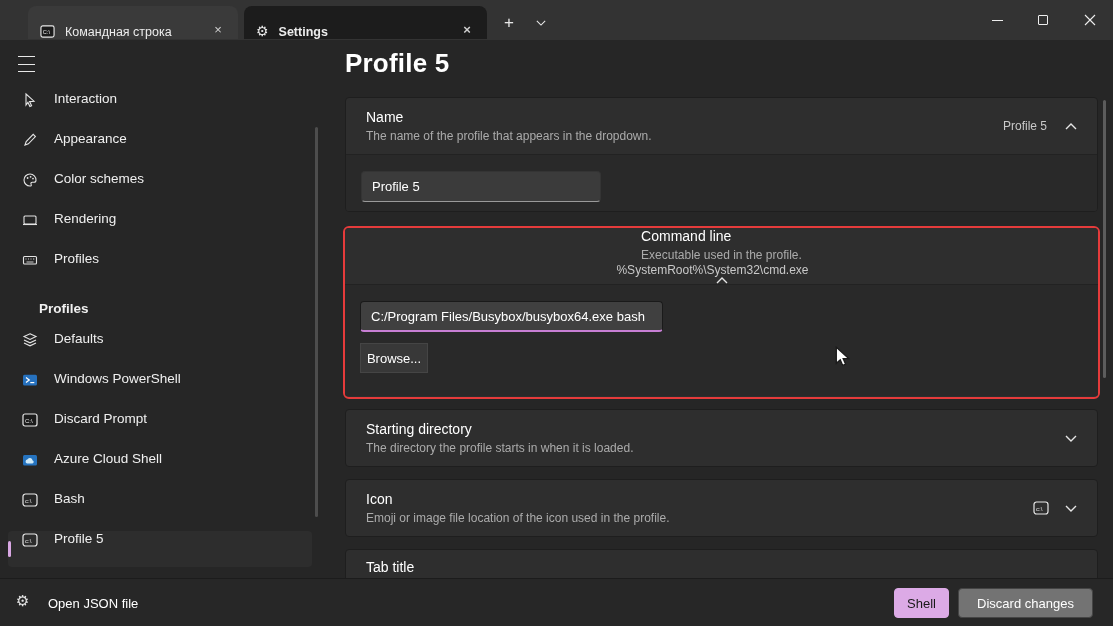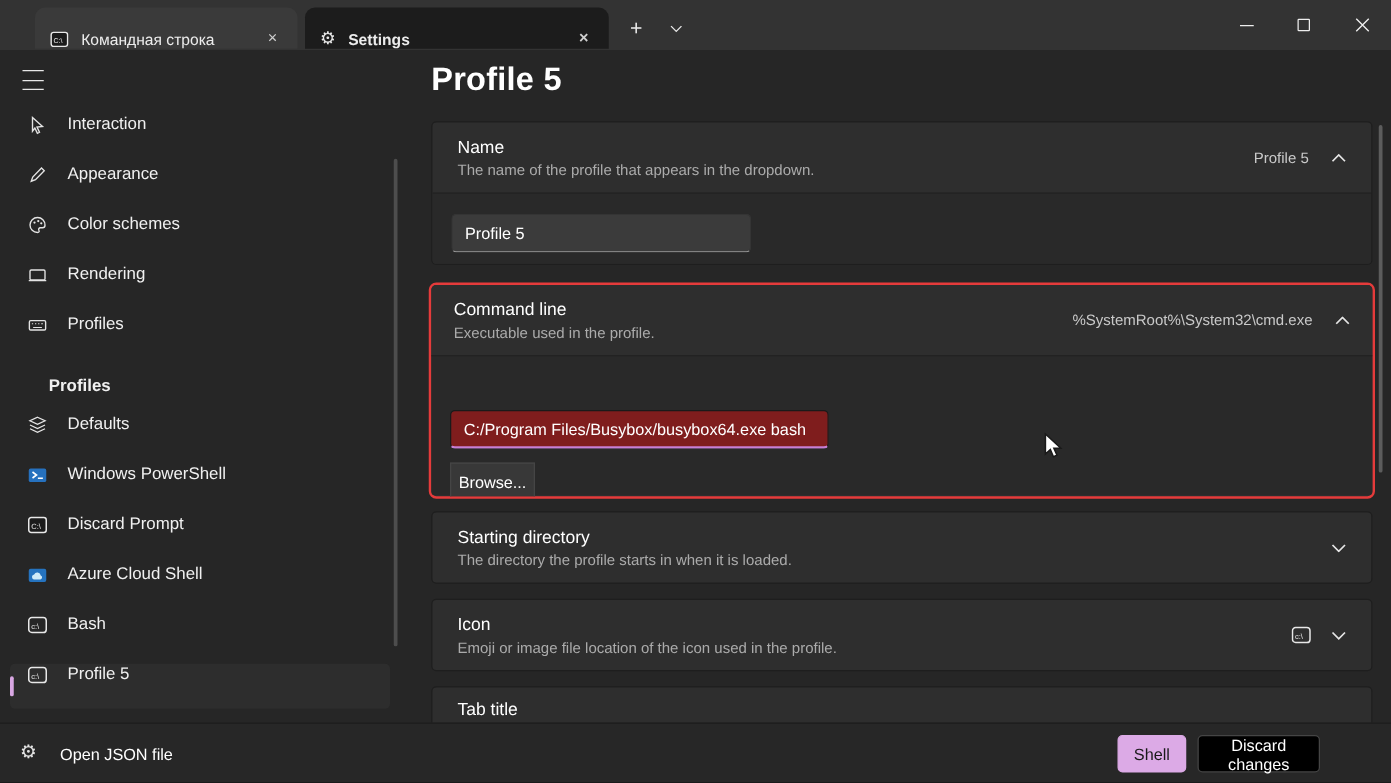--- a/index.html
+++ b/index.html
@@ -44,42 +44,42 @@
           border:1px solid #1e1e1e; border-radius:4px; overflow:hidden; }
   .card-header { display:flex; align-items:center; height:56px; padding:0 20px; }
   .card-titles { flex:1; min-width:0; }
   .card-title { font-size:14px; color:#ffffff; }
   .card-desc { font-size:12px; color:#ababab; margin-top:4px; }
   .card-value { font-size:12px; color:#c9c9c9; margin-right:18px; white-space:nowrap; }
   .card-body { background:#292929; border-top:1px solid #222222; padding:16px 15px; }
   .expander-card-name { top:97px; height:115px; }
   .cmd-wrap { position:absolute; left:343px; top:226px; width:757px; height:173px;
               border:2.5px solid #e53b3b; border-radius:6px; overflow:hidden; background:#2e2e2e; }
-  .cmd-wrap .card-inner-header { display:flex; align-items:center; height:56px; padding:0 18px; background:#2e2e2e; }
+  .cmd-wrap .card-inner-header { display:flex; align-items:center; height:56px; padding:0 18px; background:#2e2e2e;flex-direction:column; }
   .cmd-wrap .card-body { height:112px; }
   .txt-input { display:block; height:31px; border-radius:4px; font-size:13px; color:#fff;
                padding:0 10px; outline:none; font-family:"Liberation Sans","DejaVu Sans",sans-serif; }
   .name-input { width:240px; background:#3b3b3b; border:1px solid #343434; border-bottom:1px solid #9a9a9a; }
-  .cmd-input { width:303px; background:#7f1d1d; border:1px solid #1a1a1a; border-bottom:2px solid #c77fd4;margin-top:27px; }
+  .cmd-input { width:303px; background:#404040; border:1px solid #1a1a1a; border-bottom:2px solid #c77fd4; }
   .browse-btn { margin-top:11px; width:68px; height:30px; background:#383838; border:1px solid #454545;
                 border-radius:0; color:#fff; font-size:13px; font-family:inherit; }
   .card-collapsed-start { top:409px; height:58px; }
   .card-collapsed-icon { top:479px; height:58px; }
   .card-tabtitle { top:549px; height:60px; }
   .chev { display:flex; align-items:center; color:#e6e6e6; }
   .mini-ico { width:16px; height:16px; color:#e4e4e4; margin-right:16px; }
   .content-scrollbar { position:absolute; left:1103px; top:100px; width:3px; height:278px; background:#5c5c5c; border-radius:2px; }
   
   .footer { position:absolute; left:0; top:578px; width:1113px; height:48px; background:#272727;
             border-top:1px solid #1c1c1c; z-index:6; }
   .footer-gear { position:absolute; left:16px; top:13px; font-size:15px; color:#e4e4e4; }
   .footer-label { position:absolute; left:48px; top:17px; font-size:13px; color:#fff; }
   .btn-save { position:absolute; left:894px; top:9px; width:55px; height:30px; background:#dcaae6;
               border:1px solid #dcaae6; border-radius:4px; color:#191919; font-size:13px; font-family:inherit; }
-  .btn-discard { position:absolute; left:958px; top:9px; width:98px; height:30px; background:#000000;
+  .btn-discard { position:absolute; left:958px; top:9px; width:135px; height:30px; background:#737373;
                  border:1px solid #454545; border-radius:4px; color:#fff; font-size:13px; font-family:inherit; }
   .cursor { position:absolute; left:835px; top:346px; z-index:10; pointer-events:none; }
   svg { display:block; }
 </style>
 </head>
 <body>
 
 <div id="app">
 
   <div class="titlebar">

